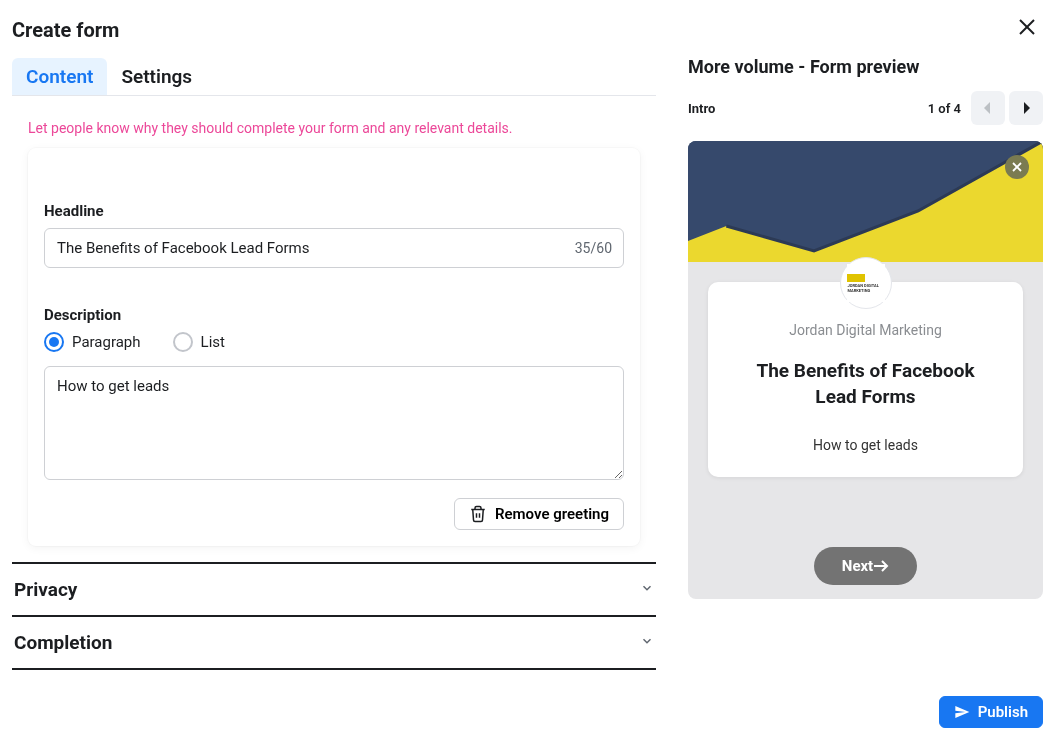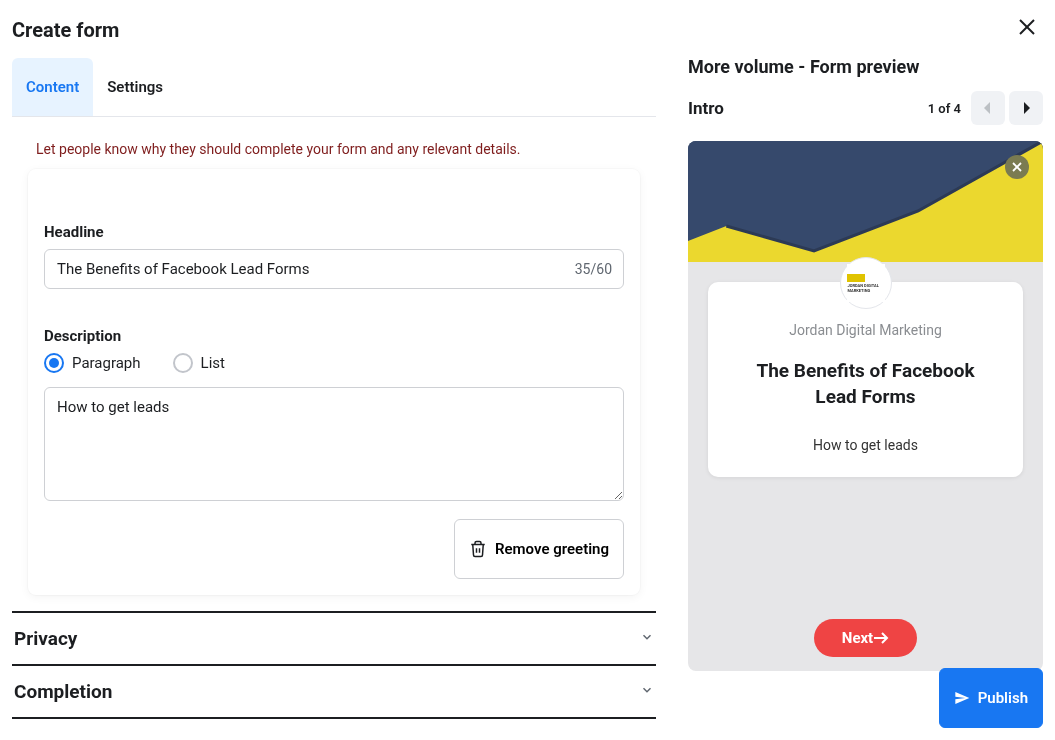--- a/index.html
+++ b/index.html
@@ -43,22 +43,22 @@
       flex: 1;
       padding-left: 12px;
       padding-top: 4px;
     }
     .tabs {
       display: flex;
       border-bottom: 1px solid #e4e6eb;
       padding-top: 6px;
     }
     .tab {
-      padding: 20px 14px;
-      font-size: 15px;
+      padding: 7px 14px;
+      font-size: 19px;
       font-weight: 600;
       cursor: pointer;
       color: #1c1e21;
       border-radius: 6px 6px 0 0;
     }
     .tab.active {
       background: #e7f3ff;
       color: #1877f2;
     }
     .section-head {
@@ -67,23 +67,22 @@
     .section-head .title-line {
       font-size: 17px;
       font-weight: 700;
     }
     .section-head .rec {
       color: #8a8d91;
       font-weight: 600;
     }
     .section-head .desc {
       font-size: 14px;
-      color: #7f1d1d;
+      color: #ec4899;
       margin-top: 4px;
-      margin-left: 8px;
     }
     .card {
       margin: 0 16px 16px 16px;
       padding: 16px;
       border-radius: 8px;
       box-shadow: 0 0 0 1px rgba(0,0,0,0.02), 0 2px 10px rgba(0,0,0,0.05);
       background: #fff;
     }
     .field-label {
       font-size: 15px;
@@ -158,21 +157,21 @@
     }
     .card-footer {
       display: flex;
       justify-content: flex-end;
       margin-top: 14px;
     }
     .btn {
       display: inline-flex;
       align-items: center;
       gap: 8px;
-      padding: 20px 14px;
+      padding: 6px 14px;
       border-radius: 6px;
       font-size: 15px;
       font-weight: 600;
       cursor: pointer;
       border: 1px solid #ced0d4;
       background: #fff;
     }
     .btn-primary {
       background: #1877f2;
       border-color: #1877f2;
@@ -202,21 +201,21 @@
       font-weight: 700;
       margin-bottom: 14px;
     }
     .preview-nav {
       display: flex;
       justify-content: space-between;
       align-items: center;
       margin-bottom: 16px;
     }
     .preview-nav .step {
-      font-size: 17px;
+      font-size: 13px;
       font-weight: 700;
     }
     .preview-nav .page-ind {
       font-size: 13px;
       font-weight: 600;
       margin-right: 6px;
     }
     .nav-right{
       display:flex;
       align-items:center;
@@ -238,21 +237,21 @@
       font-size: 13px;
     }
     .nav-btn.disabled {
       color: #bcc0c4;
       cursor: not-allowed;
     }
     .preview-box {
       background: #e6e6e8;
       border-radius: 8px;
       overflow: hidden;
-      height: 530px;
+      height: 458px;
       position: relative;
     }
     .preview-banner {
       height: 121px;
       position: relative;
       background: #36496c;
       overflow: hidden;
     }
     .preview-close {
       position: absolute;
@@ -336,21 +335,21 @@
     }
     .preview-next-wrap {
       position: absolute;
       bottom: 14px;
       left: 0;
       right: 0;
       display: flex;
       justify-content: center;
     }
     .preview-next {
-      background: #ef4444;
+      background: #737373;
       color: #fff;
       padding: 10px 28px;
       border-radius: 22px;
       font-weight: 700;
       font-size: 15px;
       display: flex;
       align-items: center;
       cursor: pointer;
     }
     .footer-actions {

